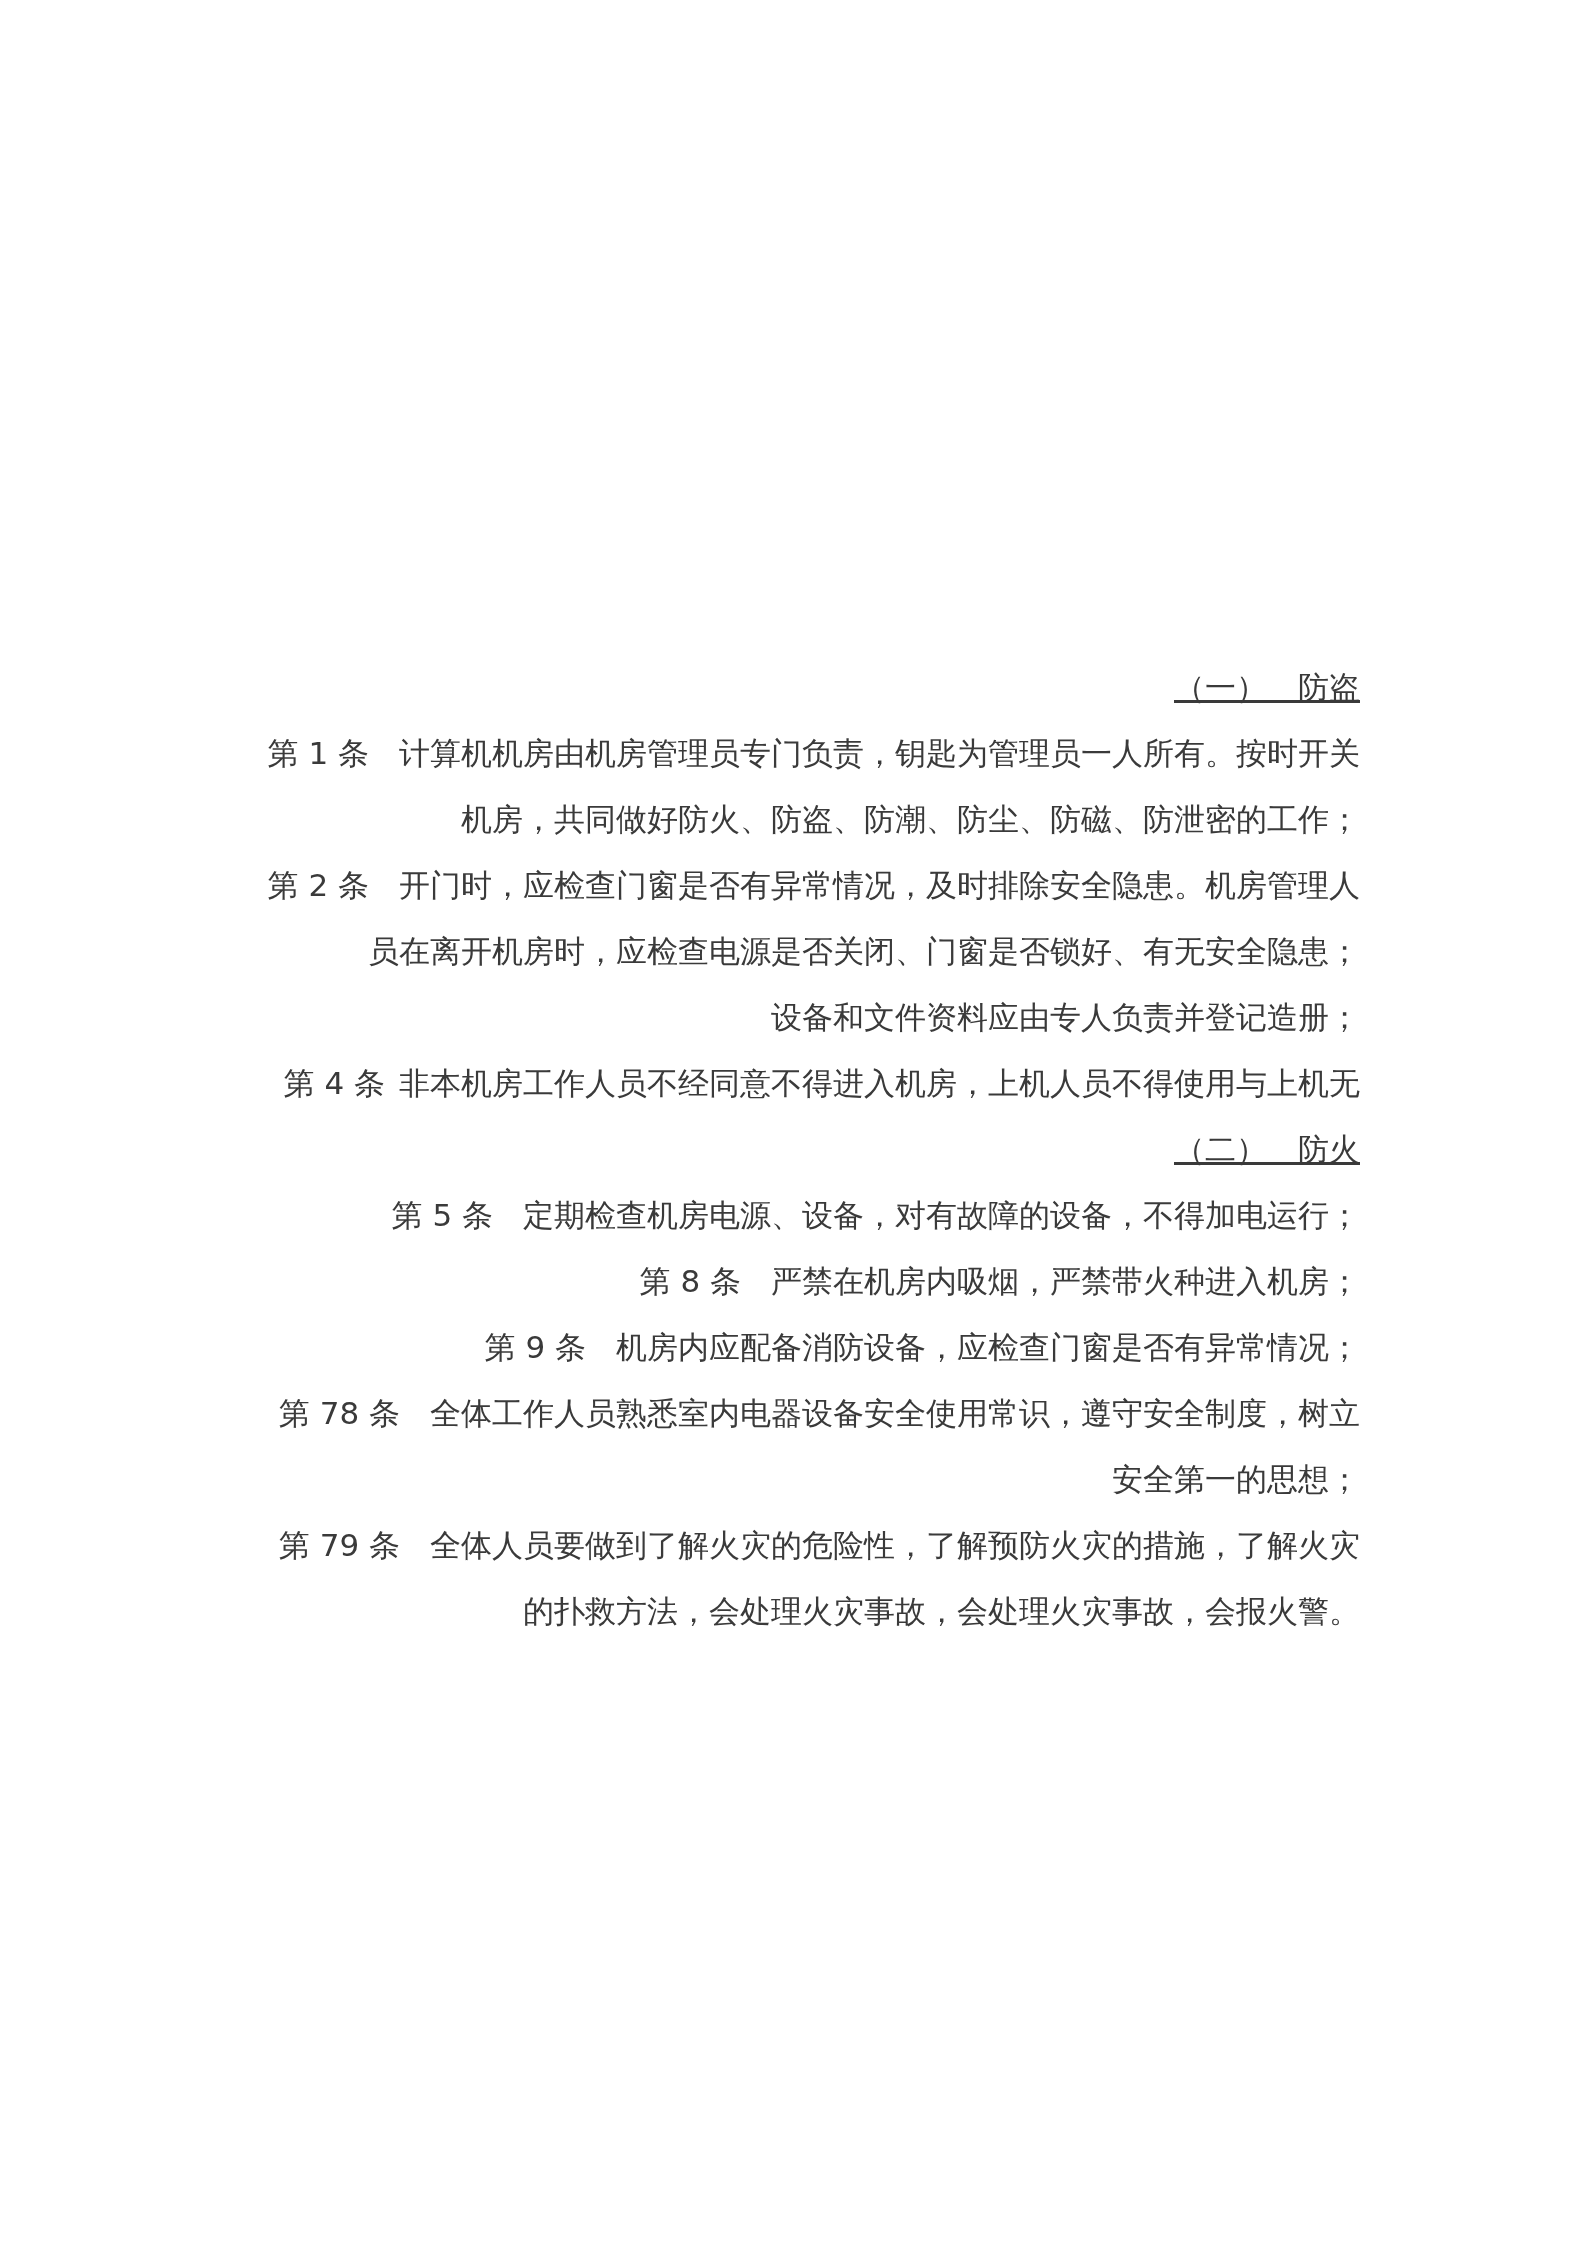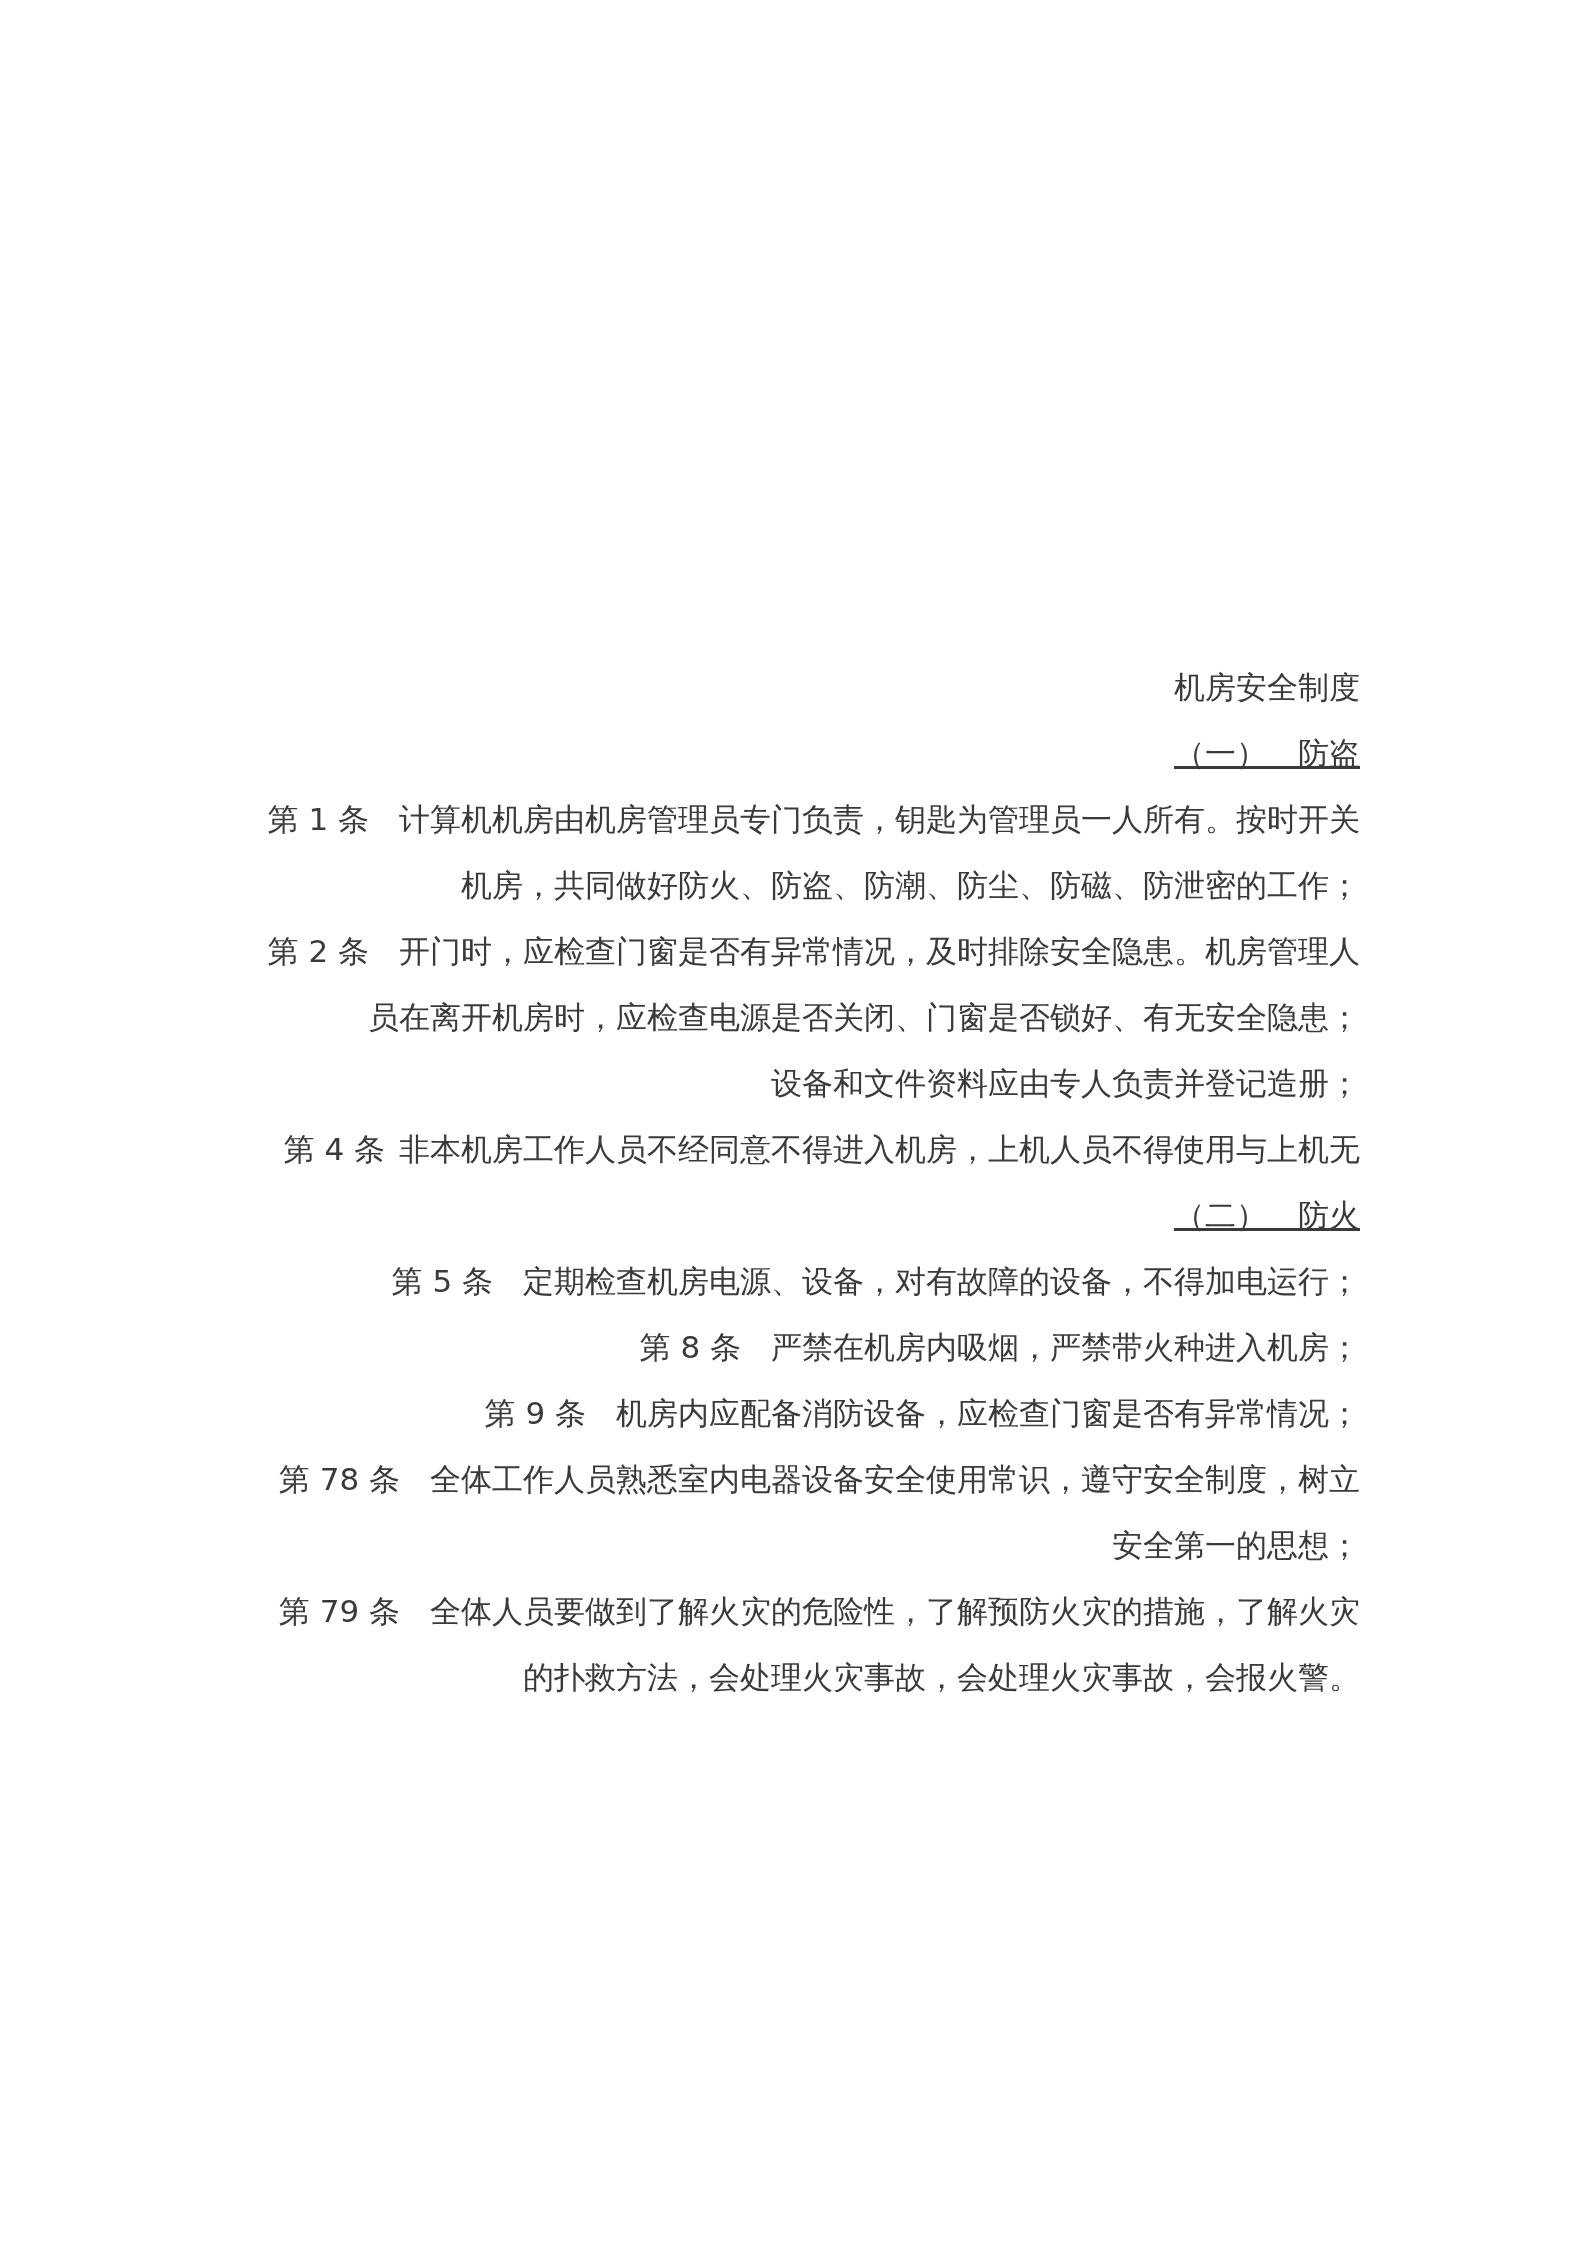--- a/index.html
+++ b/index.html
@@ -73,21 +73,20 @@
 </head>
 <body>
 
 <div class="page">
 
   <div class="signature sig-dept">教务科</div>
   <div class="signature sig-date">二０一０年十二月</div>
 
   <div class="body-text">
 
-    <span class="line">机房安全制度</span>
 
     <span class="line section-heading">（一）　防盗</span>
 
     <span class="line">
       <span class="article-no">第 1 条</span><span class="article-gap"></span><span class="article-text">计算机机房由机房管理员专门负责，钥匙为管理员一人所有。按时开关</span>
     </span>
     <span class="line">机房，共同做好防火、防盗、防潮、防尘、防磁、防泄密的工作；</span>
 
     <span class="line">
       <span class="article-no">第 2 条</span><span class="article-gap"></span><span class="article-text">开门时，应检查门窗是否有异常情况，及时排除安全隐患。机房管理人</span>

